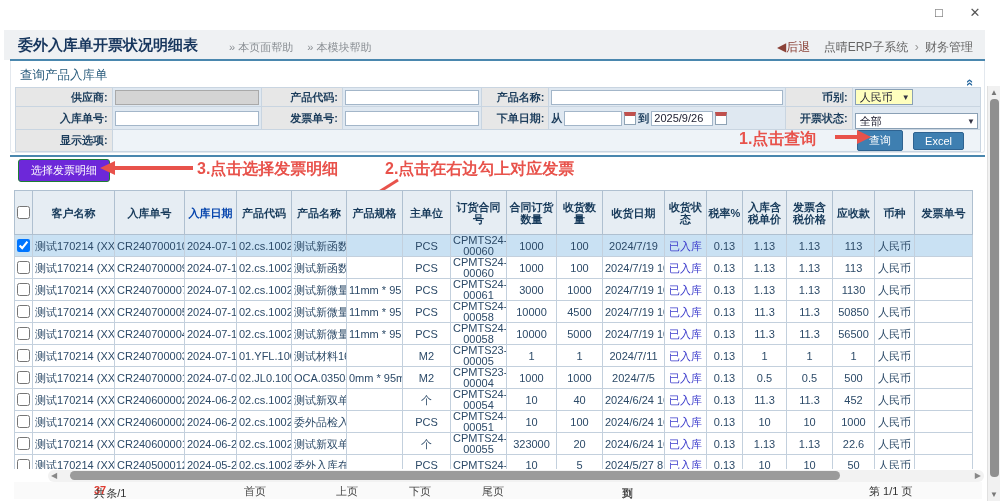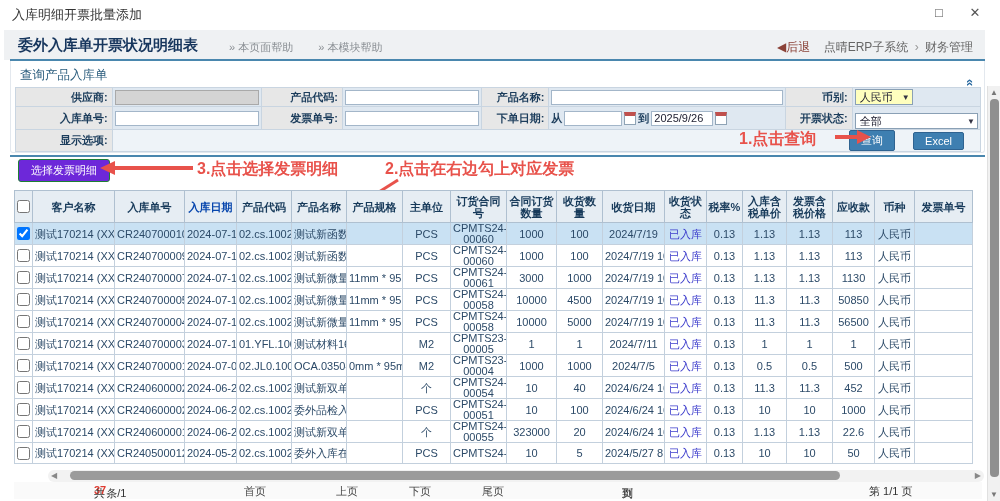--- a/index.html
+++ b/index.html
@@ -10,21 +10,21 @@
   .titlebar { position:absolute; top:0; left:0; right:0; height:28px; background:#fff; }
   .win-title { position:absolute; left:12px; top:6px; font-size:13px; color:#333; }
   .win-btn { position:absolute; top:5px; font-size:13px; color:#555; width:18px; text-align:center; cursor:default; }
   .win-max { right:52px; }
   .win-close { right:16px; }
 
   
   .module-bar { position:absolute; top:30px; left:4px; width:981px; height:30px; background:#eff1f3; }
   .module-title { position:absolute; left:14px; top:6px; font-size:15px; font-weight:bold; color:#17365d; }
   .help-links { position:absolute; left:225px; top:10px; font-size:11px; color:#8a8f94; }
-  .help-links span { margin-right:22px; cursor:pointer; }
+  .help-links span { margin-right:11px; cursor:pointer; }
   .module-right { position:absolute; right:12px; top:9px; font-size:12px; color:#777; }
   .back-link { color:#8b4238; margin-right:10px; cursor:pointer; }
   .crumb { color:#666; cursor:pointer; }
   .crumb-sep { color:#999; margin:0 3px; }
 
   .rule { position:absolute; left:10px; width:975px; height:2px; background:#4a87ae; }
   .rule1 { top:59px; } .rule2 { top:155px; }
 
   
   .query-panel { position:absolute; top:61px; left:10px; width:975px; height:92px; border:1px solid #e3e8ee; border-top:none; border-radius:0 0 3px 3px; background:#fff; }
@@ -36,37 +36,37 @@
   .qform td.last-row { background:#eef3f8; }
   .tin { height:15px; border:1px solid #a3b6c9; font-size:11px; padding:0 2px; font-family:inherit; color:#223; }
   .tin.full { width:100%; }
   .tin.readonly { background:#d4d4d4; border-color:#a9a9a9; }
   .selbox { display:inline-flex; align-items:center; justify-content:space-between; height:16px; border:1px solid #8aa0b5; background:#fff; font-size:11px; color:#223; padding:0 2px 0 4px; cursor:pointer; }
   .selbox .car { font-size:8px; color:#334; margin-left:4px; }
   .sel-currency { width:58px; background:#ffffbe; }
   .sel-status { width:100%;margin-top:6px; }
   .datebit { display:flex; align-items:center; gap:2px; white-space:nowrap; color:#1c3d5c; font-weight:bold; }
   .cal { display:inline-block; width:12px; height:13px; background:#fff; border:1px solid #8fa3b5; border-top:4px solid #c0504d; cursor:pointer; }
-  .actions { display:flex; align-items:center; justify-content:flex-end; gap:18px; padding-right:14px; }
+  .actions { display:flex; align-items:center; justify-content:flex-end; gap:10px; padding-right:14px; }
   .btn-blue { background:#3e7fb1; border:1px solid #2f6391; color:#fff; font-size:11px; padding:2px 11px; border-radius:2px; cursor:pointer; font-family:inherit; }
 
   
   .ann { position:absolute; color:#e8524b; font-size:16px; font-weight:bold; white-space:nowrap; }
   .ann1 { left:739px; top:129px;text-align:center; }
   .ann2 { left:385px; top:159px; }
   .ann3 { left:197px; top:159px; }
   .ann-svg { position:absolute; }
 
   
   .btn-green { position:absolute; left:18px; top:159px; background:#6d28d9; border:1px solid #1e7e34; color:#fff; font-size:11px; padding:3px 12px; border-radius:3px; cursor:pointer; font-family:inherit; }
 
   
   .table-wrap { position:absolute; top:190px; left:14px; width:968px; height:279px; overflow:hidden; }
   table.grid { table-layout:fixed; width:958px; border-collapse:collapse; }
-  .grid th { background:#e6edf3; color:#173a5a; font-weight:bold; font-size:11px; border:1px solid #afc0d0; height:32px; line-height:12px; padding:0 1px; }
+  .grid th { background:#e6edf3; color:#173a5a; font-weight:bold; font-size:11px; border:1px solid #afc0d0; height:44px; line-height:12px; padding:0 1px; }
   .grid th.link { color:#0645ad; cursor:pointer; }
   .grid td { border:1px solid #c3d0dd; height:21px; text-align:center; color:#2c4a68; font-size:11px; line-height:12px; overflow:hidden; white-space:nowrap; padding:0 2px; background:#fff; }
   .grid tr.selected td { background:#c9e1f3; }
   .grid td.left { text-align:left; }
   .grid td.wrap { white-space:normal; line-height:10.5px;margin-top:13px; }
   .grid td.status { color:#3c3ccc; }
   .grid input[type=checkbox] { width:13px; height:13px; margin:0; vertical-align:middle; cursor:pointer; }
 
   
   .hscroll { position:absolute; top:470px; left:48px; width:936px; height:12px; background:#f2f2f2; border-radius:6px; }
@@ -89,21 +89,20 @@
   
   .vscroll { position:absolute; top:86px; right:0; width:13px; height:415px; background:#f1f1f1; border-left:1px solid #e0e0e0; }
   .vs-arrow { position:absolute; left:0; width:12px; text-align:center; font-size:8px; color:#777; cursor:pointer; }
   .vs-up { top:2px; } .vs-down { bottom:2px; }
   .vs-thumb { position:absolute; left:2px; top:13px; width:9px; height:378px; background:#8f8f8f; border-radius:4px; cursor:grab; }
 </style>
 </head>
 <body>
 
 <div class="titlebar">
-  <span class="win-title">入库明细开票批量添加</span>
   <span class="win-btn win-max">□</span>
   <span class="win-btn win-close">✕</span>
 </div>
 
 <div class="module-bar">
   <span class="module-title">委外入库单开票状况明细表</span>
   <span class="help-links">
     <span>» 本页面帮助</span>
     <span>» 本模块帮助</span>
   </span>

